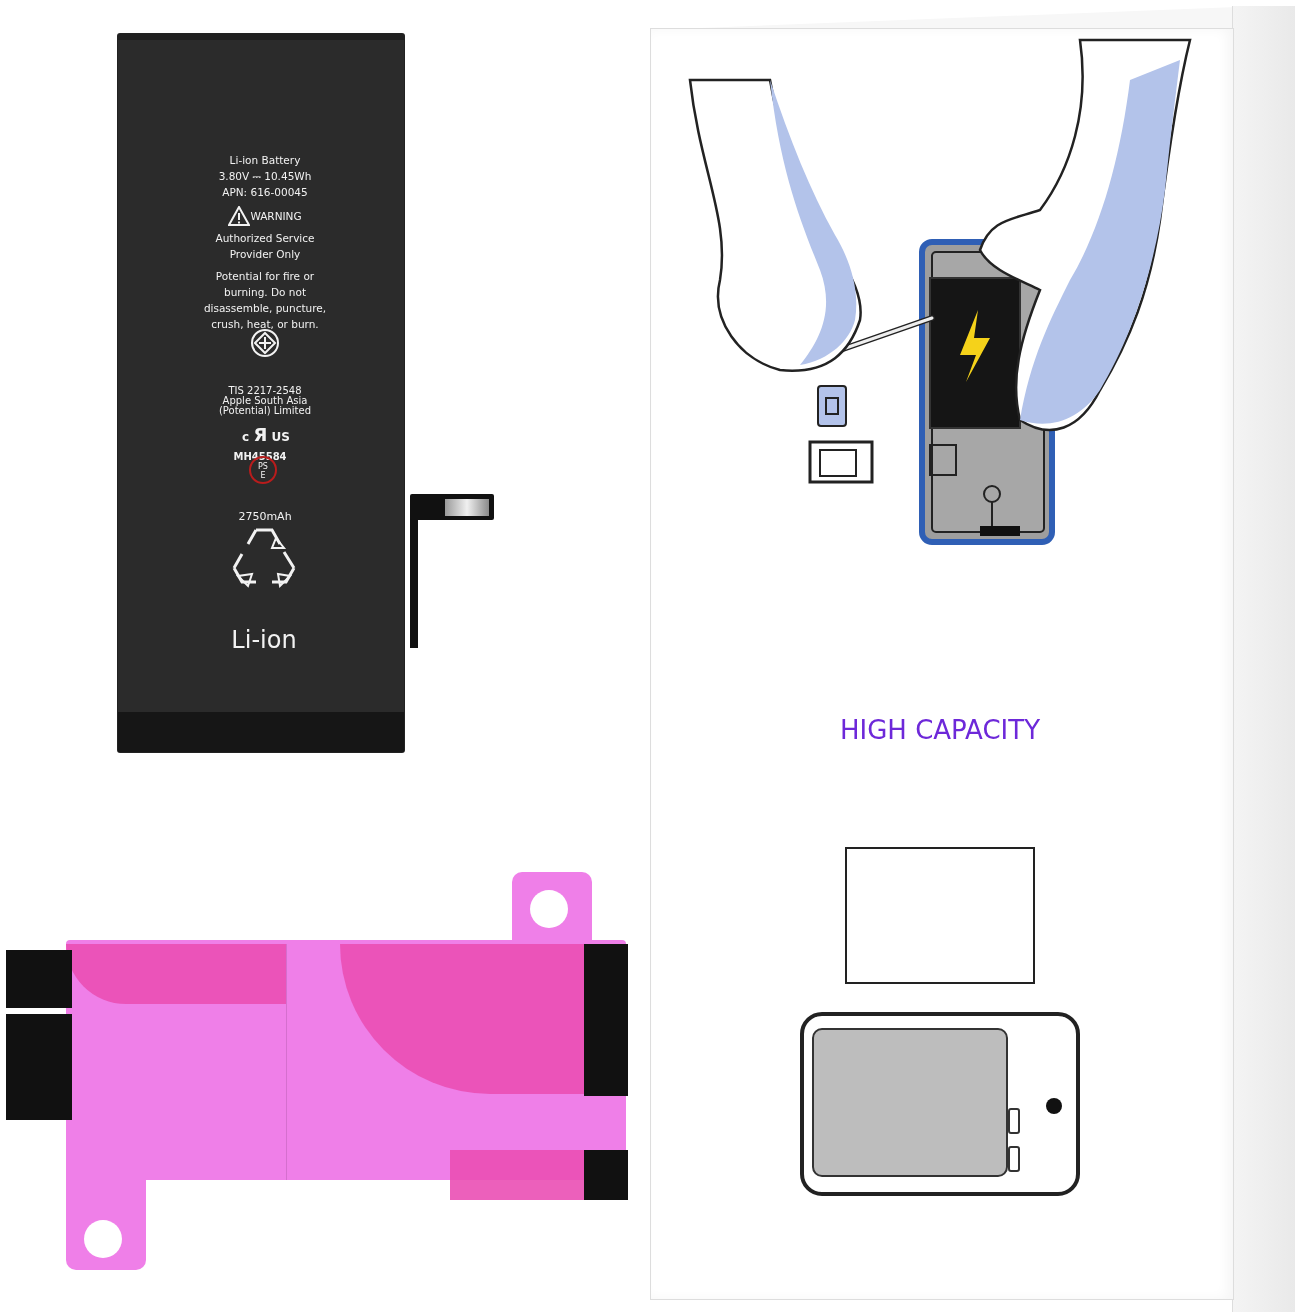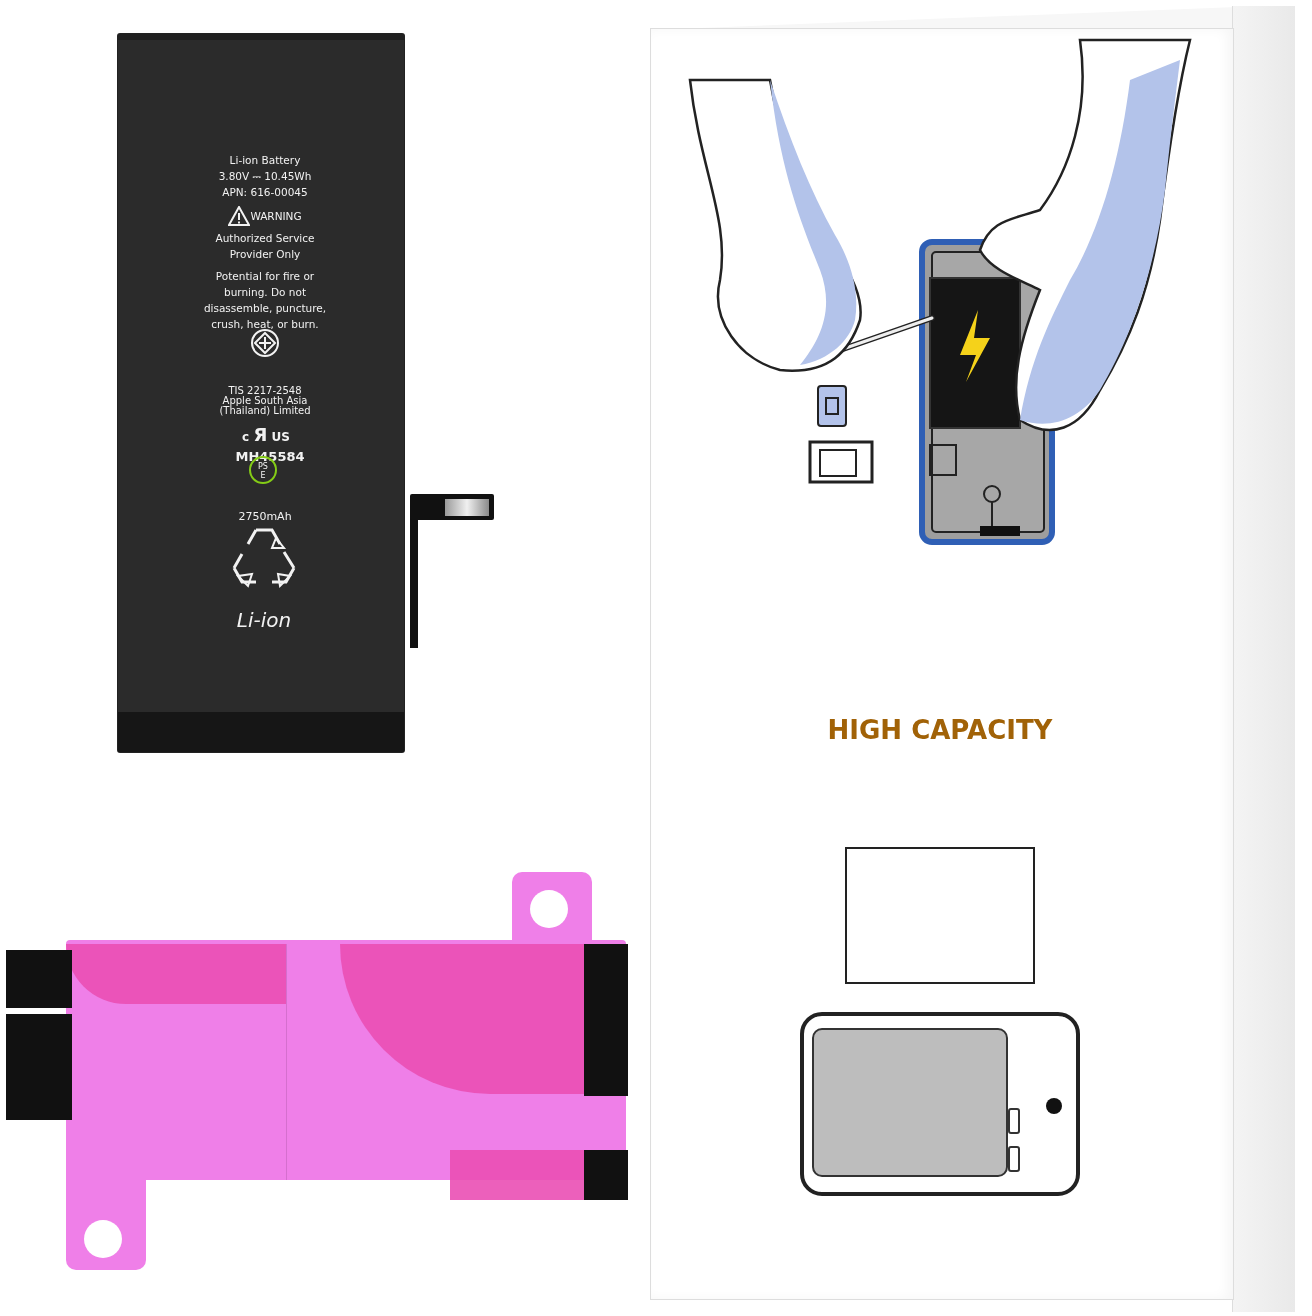--- a/index.html
+++ b/index.html
@@ -10,21 +10,21 @@
   .battery-bottom{left:118px;top:712px;width:286px;height:40px;background:#161616;}
   .battery-top-edge{left:118px;top:34px;width:286px;height:6px;background:#202020;}
   .label-text{color:#f2f2f2;text-align:center;font-family:"DejaVu Sans",sans-serif;font-size:10.5px;line-height:16px;margin-top:24px;}
   .flex-cable{left:410px;top:498px;width:8px;height:150px;background:#111;}
   .flex-conn{left:410px;top:494px;width:84px;height:26px;background:#111;border-radius:2px;}
   .flex-plate{left:445px;top:499px;width:44px;height:17px;background:linear-gradient(90deg,#9a9a9a,#f0f0f0,#8a8a8a);}
   
   .box-front{left:650px;top:28px;width:582px;height:1270px;background:#ffffff;border:1px solid #ddd;box-shadow:inset -6px 0 12px rgba(0,0,0,0.04);}
   .box-side{left:1232px;top:6px;width:62px;height:1306px;background:linear-gradient(90deg,#f4f4f4,#e9e9e9);transform:skewY(-0deg);border-left:1px solid #ddd;}
   .box-top{left:650px;top:6px;width:644px;height:24px;background:#f7f7f7;clip-path:polygon(0 100%,95% 0,100% 0,100% 100%);}
-  .box-title{left:700px;top:712px;width:480px;text-align:center;font-family:"DejaVu Sans",sans-serif;font-weight:bold;color:#a16207;font-size:26px;line-height:36px;letter-spacing:0px;}
+  .box-title{left:700px;top:712px;width:480px;text-align:center;font-family:"DejaVu Sans",sans-serif;font-weight:normal;color:#6d28d9;font-size:26px;line-height:36px;letter-spacing:0px;}
   .box-rect{left:845px;top:847px;width:186px;height:133px;border:2px solid #222;background:#fff;}
   
   .phone-outline{left:800px;top:1012px;width:272px;height:176px;border:4px solid #222;border-radius:22px;background:#fff;}
   .phone-inner{left:812px;top:1028px;width:192px;height:145px;background:#bdbdbd;border:2px solid #333;border-radius:10px;}
   .phone-cam{left:1046px;top:1098px;width:16px;height:16px;border-radius:50%;background:#111;}
   
   .strip{background:#ef7fe8;}
   .strip-dark{background:#ea4fb4;}
   .tab-black{background:#111;}
   .ring{border-radius:50%;background:#fff;}
@@ -101,36 +101,36 @@
 
 <svg class="abs" style="left:250px;top:328px" width="30" height="30" viewBox="0 0 30 30">
   <circle cx="15" cy="15" r="13" fill="none" stroke="#f2f2f2" stroke-width="2"></circle>
   <path d="M15 5 L25 15 L15 25 L5 15 Z" fill="none" stroke="#f2f2f2" stroke-width="2"></path>
   <line x1="15" y1="9" x2="15" y2="21" stroke="#f2f2f2" stroke-width="2"></line>
   <line x1="9" y1="15" x2="21" y2="15" stroke="#f2f2f2" stroke-width="2"></line>
 </svg>
 <div class="abs label-text" style="left:200px;top:362px;width:130px;font-size:10px;line-height:10px;">
   <div>TIS 2217-2548</div>
   <div>Apple South Asia</div>
-  <div>(Thailand) Limited</div>
+  <div>(Potential) Limited</div>
 </div>
 <div class="abs label-text" style="left:226px;top:404px;width:80px;font-weight:bold;font-size:12px;line-height:14px;">
   <span>c</span>
   <span style="font-size:18px;">Я</span>
   <span>US</span>
 </div>
-<div class="abs label-text" style="left:230px;top:428px;width:80px;font-weight:bold;font-size:13px;line-height:10px;">MH45584</div>
-<div class="abs" style="left:249px;top:456px;width:28px;height:28px;border:2px solid #84cc16;border-radius:50%;color:#f2f2f2;font-size:8px;line-height:9px;text-align:center;box-sizing:border-box;padding-top:4px;">PS<br>E</div>
+<div class="abs label-text" style="left:220px;top:428px;width:80px;font-weight:bold;font-size:10px;line-height:10px;">MH45584</div>
+<div class="abs" style="left:249px;top:456px;width:28px;height:28px;border:2px solid #b91c1c;border-radius:50%;color:#f2f2f2;font-size:8px;line-height:9px;text-align:center;box-sizing:border-box;padding-top:4px;">PS<br>E</div>
 <div class="abs label-text" style="left:220px;top:488px;width:90px;font-size:11px;line-height:10px;">2750mAh</div>
 
 <svg class="abs" style="left:226px;top:524px" width="76" height="72" viewBox="0 0 76 72">
   <path d="M30 6 L46 6 L54 20 M22 20 L30 6 M8 44 L16 58 L30 58 M8 44 L16 30 M68 44 L60 58 L46 58 M68 44 L58 28" fill="none" stroke="#f2f2f2" stroke-width="3"></path>
   <path d="M50 14 L58 24 L46 24 Z M12 52 L22 62 L26 50 Z M64 52 L54 62 L52 50 Z" fill="none" stroke="#f2f2f2" stroke-width="2"></path>
 </svg>
-<div class="abs label-text" style="left:214px;top:584px;width:100px;font-size:20px;line-height:24px;font-style:italic;">Li-ion</div>
+<div class="abs label-text" style="left:214px;top:604px;width:100px;font-size:24px;line-height:24px;">Li-ion</div>
 
 <div class="abs strip" style="left:66px;top:940px;width:560px;height:240px;border-radius:4px;"></div>
 <div class="abs strip" style="left:512px;top:872px;width:80px;height:90px;border-radius:10px;"></div>
 <div class="abs ring" style="left:530px;top:890px;width:38px;height:38px;"></div>
 <div class="abs strip" style="left:66px;top:1150px;width:80px;height:120px;border-radius:0 0 10px 10px;"></div>
 <div class="abs ring" style="left:84px;top:1220px;width:38px;height:38px;"></div>
 <div class="abs strip-dark" style="left:66px;top:944px;width:220px;height:60px;border-radius:0 0 0 60px;opacity:0.9;"></div>
 <div class="abs strip-dark" style="left:340px;top:944px;width:250px;height:150px;border-radius:0 0 0 150px;opacity:0.9;"></div>
 <div class="abs strip-dark" style="left:450px;top:1150px;width:140px;height:50px;opacity:0.9;"></div>
 <div class="abs" style="left:286px;top:944px;width:1px;height:236px;background:#d56fce;"></div>

